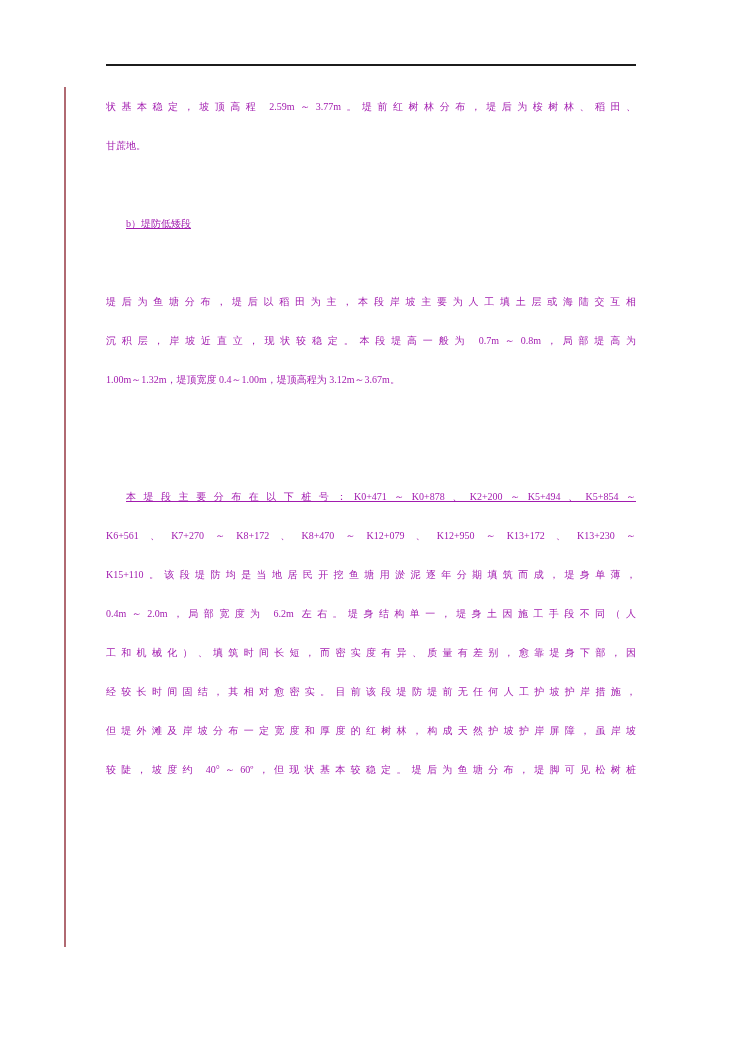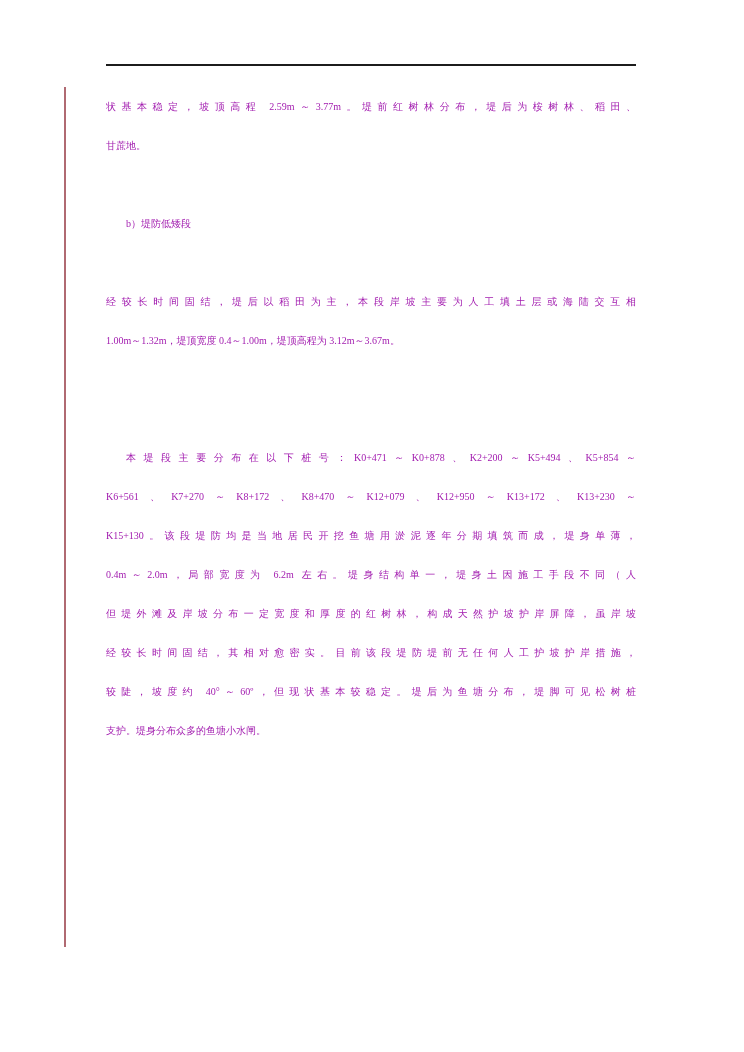--- a/index.html
+++ b/index.html
@@ -50,40 +50,42 @@
   .just {
     text-align: justify;
     text-align-last: justify;
   }
   .plain {
     text-align: right;
     text-align-last: left;
   }
   .indent {
     text-indent: 2em;
+    text-decoration: underline;
   }
 </style>
 </head>
 <body>
 
 <div class="page" style="background: rgb(255, 255, 255); color: rgb(31, 31, 31);">
   <div class="header-rule" style="background: rgb(28, 28, 28);"></div>
   <div class="revision-bar" style="background: rgb(176, 106, 114);"></div>
   <div class="content">
     <div class="line just">状基本稳定，坡顶高程 2.59m～3.77m。堤前红树林分布，堤后为桉树林、稻田、</div>
     <div class="line plain">甘蔗地。</div>
     <div class="line plain"></div>
     <div class="line plain indent">b）堤防低矮段</div>
     <div class="line plain"></div>
-    <div class="line just">经较长时间固结，堤后以稻田为主，本段岸坡主要为人工填土层或海陆交互相</div>
+    <div class="line just">堤后为鱼塘分布，堤后以稻田为主，本段岸坡主要为人工填土层或海陆交互相</div>
+    <div class="line just">沉积层，岸坡近直立，现状较稳定。本段堤高一般为 0.7m～0.8m，局部堤高为</div>
     <div class="line plain">1.00m～1.32m，堤顶宽度 0.4～1.00m，堤顶高程为 3.12m～3.67m。</div>
     <div class="line plain"></div>
     <div class="line plain"></div>
     <div class="line just indent">本堤段主要分布在以下桩号：K0+471～K0+878、K2+200～K5+494、K5+854～</div>
     <div class="line just">K6+561、K7+270～K8+172、K8+470～K12+079、K12+950～K13+172、K13+230～</div>
-    <div class="line just">K15+130。该段堤防均是当地居民开挖鱼塘用淤泥逐年分期填筑而成，堤身单薄，</div>
+    <div class="line just">K15+110。该段堤防均是当地居民开挖鱼塘用淤泥逐年分期填筑而成，堤身单薄，</div>
     <div class="line just">0.4m～2.0m，局部宽度为 6.2m 左右。堤身结构单一，堤身土因施工手段不同（人</div>
+    <div class="line just">工和机械化）、填筑时间长短，而密实度有异、质量有差别，愈靠堤身下部，因</div>
+    <div class="line just">经较长时间固结，其相对愈密实。目前该段堤防堤前无任何人工护坡护岸措施，</div>
     <div class="line just">但堤外滩及岸坡分布一定宽度和厚度的红树林，构成天然护坡护岸屏障，虽岸坡</div>
-    <div class="line just">经较长时间固结，其相对愈密实。目前该段堤防堤前无任何人工护坡护岸措施，</div>
     <div class="line just">较陡，坡度约 40°～60º，但现状基本较稳定。堤后为鱼塘分布，堤脚可见松树桩</div>
-    <div class="line plain">支护。堤身分布众多的鱼塘小水闸。</div>
   </div>
 </div>
 
 </body></html>

